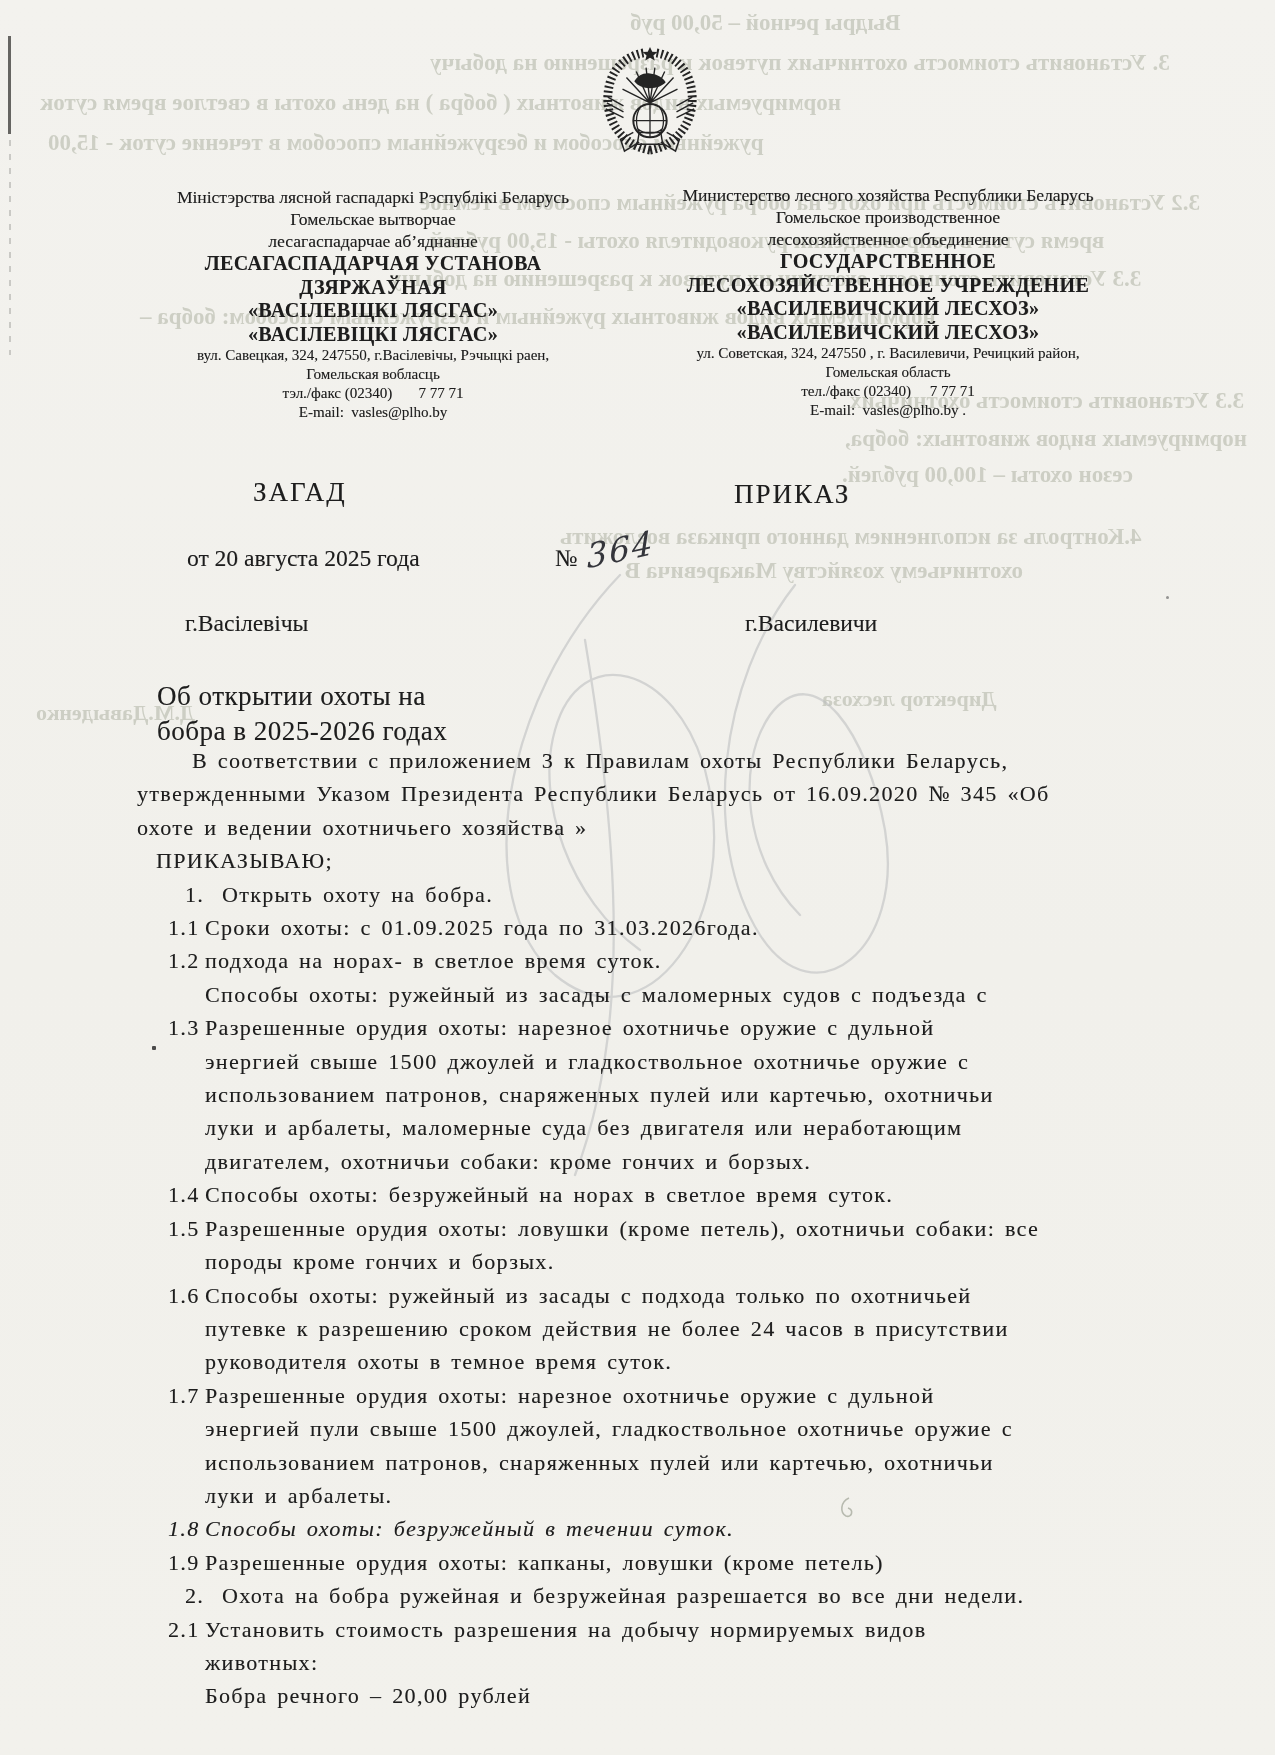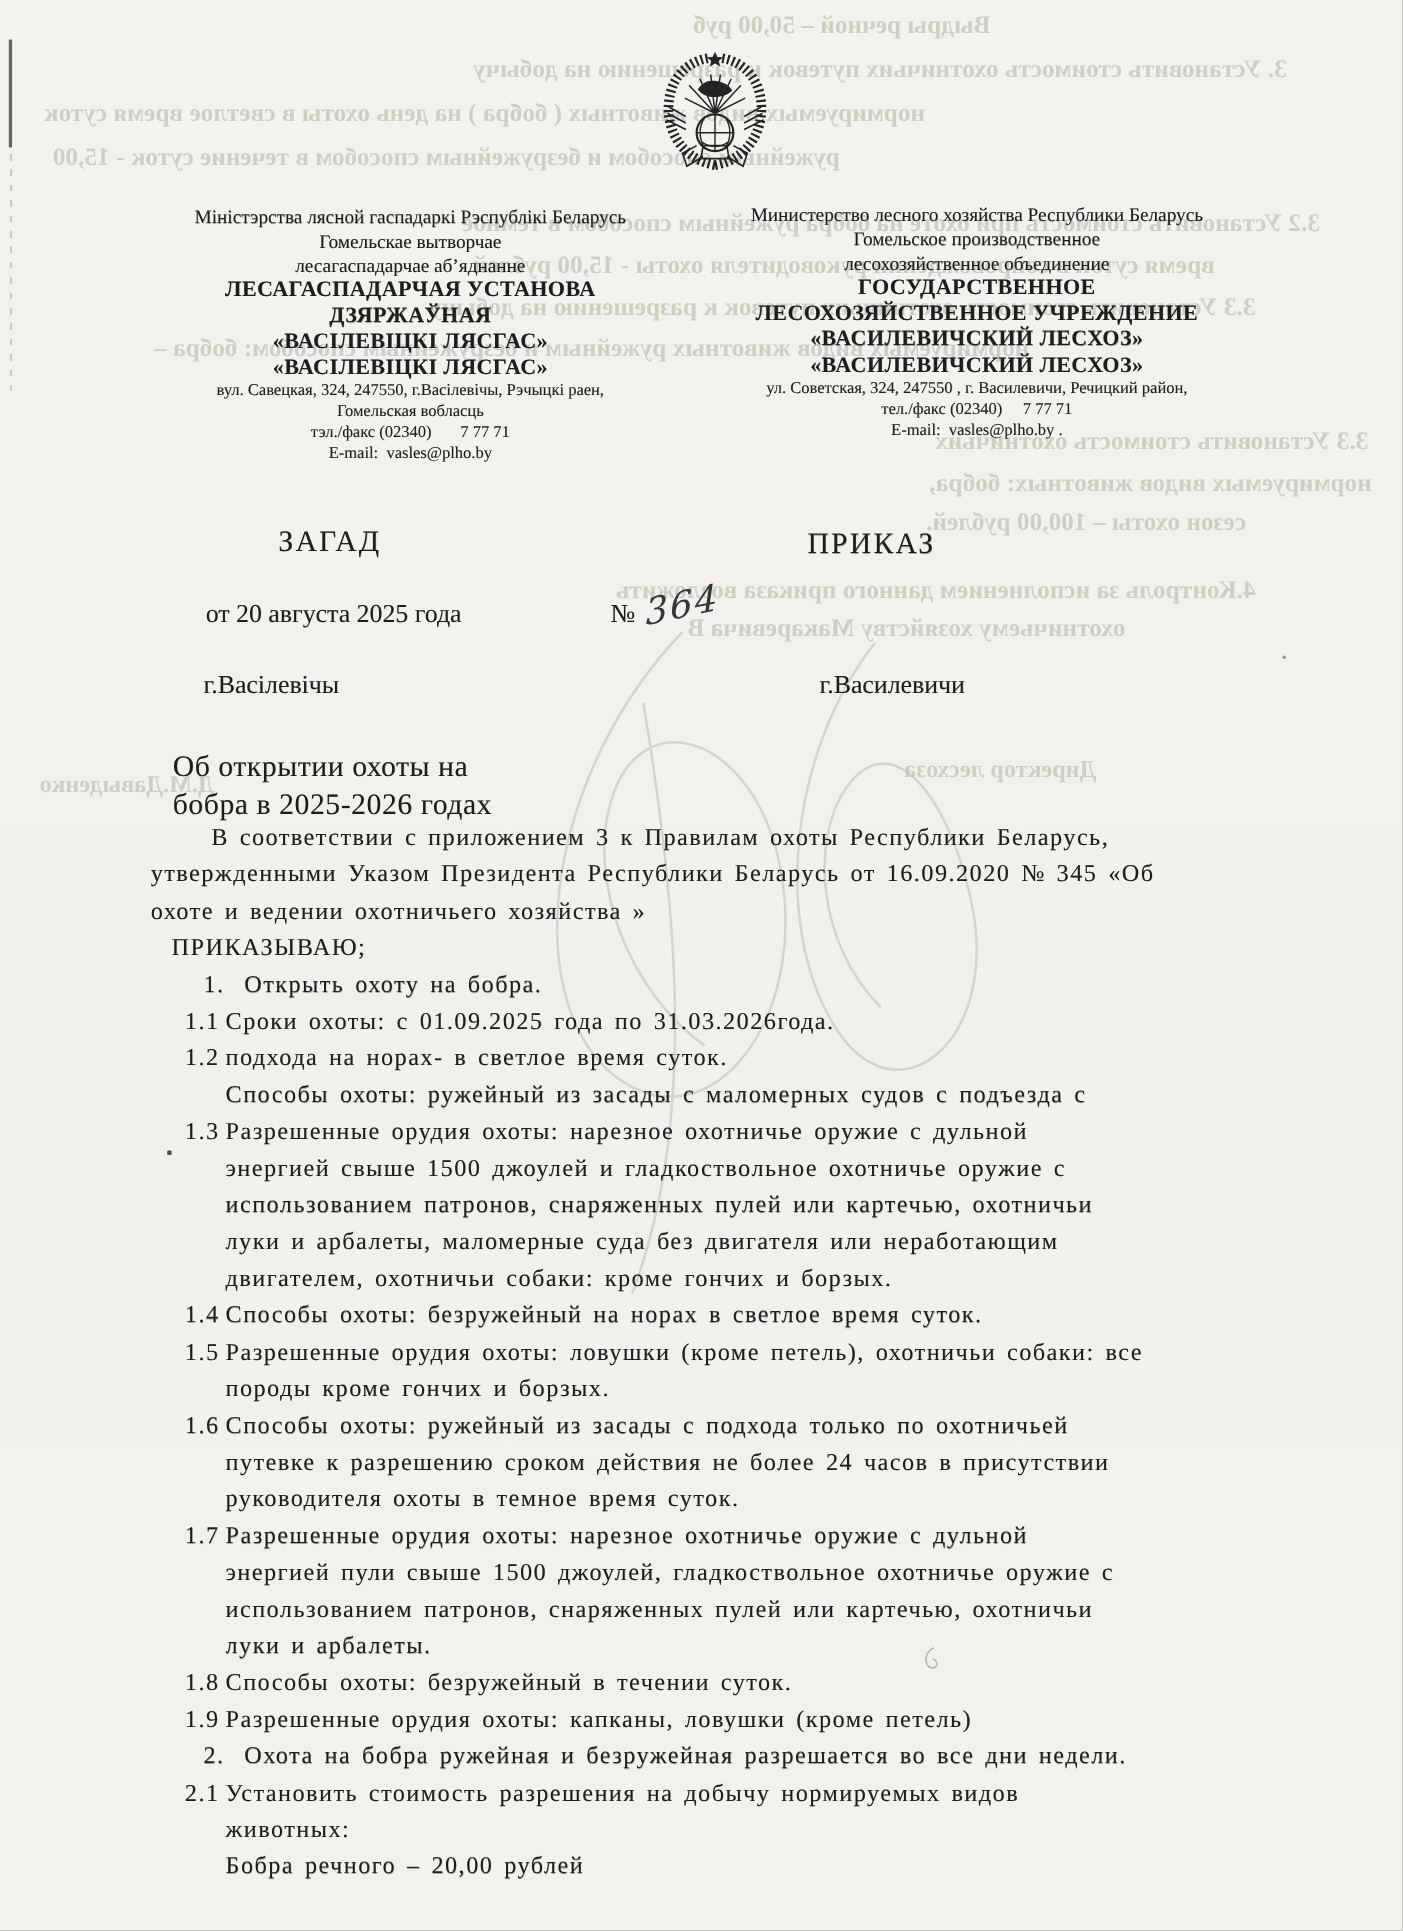--- a/index.html
+++ b/index.html
@@ -125,20 +125,21 @@
   </div>
   <div class="print hcol doc-text" style="left:648px;top:184px;">
     <div class="h-n">Министерство лесного хозяйства Республики Беларусь</div>
       <div class="h-n">Гомельское производственное</div>
       <div class="h-n">лесохозяйственное объединение</div>
       <div class="h-b">ГОСУДАРСТВЕННОЕ</div>
       <div class="h-b">ЛЕСОХОЗЯЙСТВЕННОЕ УЧРЕЖДЕНИЕ</div>
       <div class="h-b">«ВАСИЛЕВИЧСКИЙ ЛЕСХОЗ»</div>
       <div class="h-b">«ВАСИЛЕВИЧСКИЙ ЛЕСХОЗ»</div>
       <div class="h-s">ул. Советская, 324, 247550 , г. Василевичи, Речицкий район,</div>
+      <div class="h-s">Гомельская область</div>
       <div class="h-s">тел./факс (02340)     7 77 71</div>
       <div class="h-s">E-mail:  vasles@plho.by .</div>
   </div>
 
   <div class="print order-title doc-text" style="left:253px;top:477px;">ЗАГАД</div>
   <div class="print order-title doc-text" style="left:734px;top:479px;">ПРИКАЗ</div>
 
   <div class="print dateline doc-text" style="left:187px;top:545px;">от 20 августа  2025 года</div>
   <div class="print dateline doc-text" style="left:555px;top:545px;">№</div>
   <div class="print" style="left:586px;top:530px;">
@@ -213,21 +214,21 @@
         </div>
         <div class="item" style="padding-left: 31px;">
           <span class="num">1.7</span>
           <span class="itxt">
             <div class="bline"> Разрешенные орудия охоты: нарезное охотничье оружие с дульной</div>
             <div class="bline">энергией пули свыше 1500 джоулей, гладкоствольное охотничье оружие с</div>
             <div class="bline">использованием патронов, снаряженных пулей или картечью, охотничьи</div>
             <div class="bline">луки и арбалеты.</div>
           </span>
         </div>
-        <div class="item" style="padding-left: 31px;">
+        <div class="item" style="padding-left: 31px; font-style: italic;">
           <span class="num">1.8</span>
           <span class="itxt">
             <div class="bline">Способы охоты: безружейный в течении суток.</div>
           </span>
         </div>
         <div class="item" style="padding-left: 31px;">
           <span class="num">1.9</span>
           <span class="itxt">
             <div class="bline">Разрешенные орудия охоты: капканы, ловушки (кроме петель)</div>
           </span>

